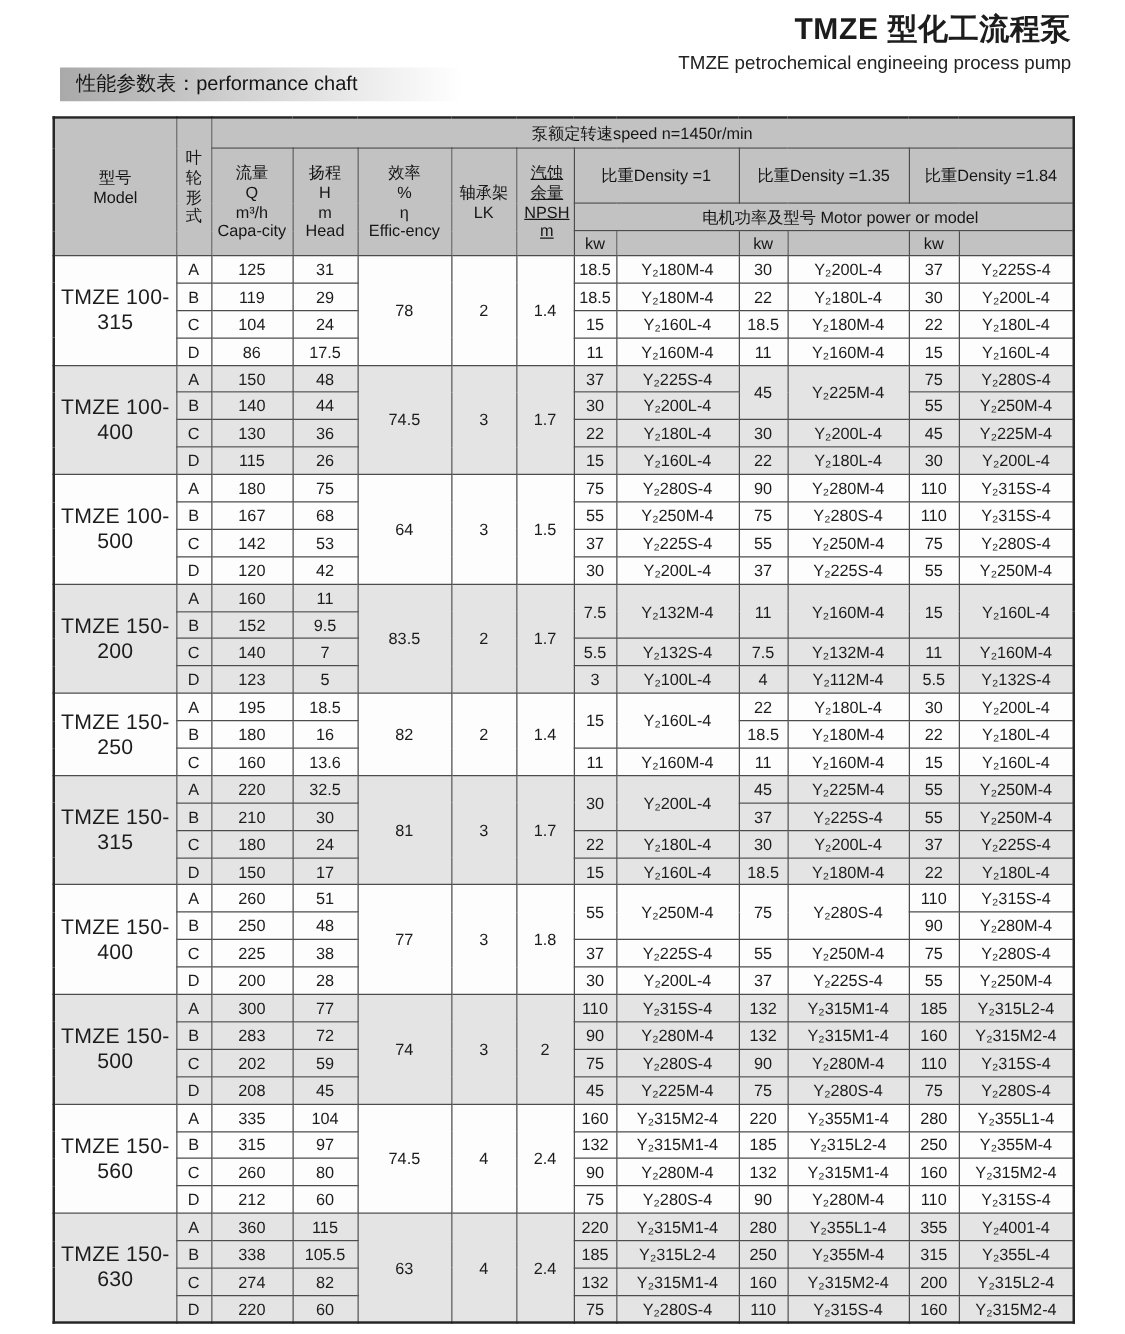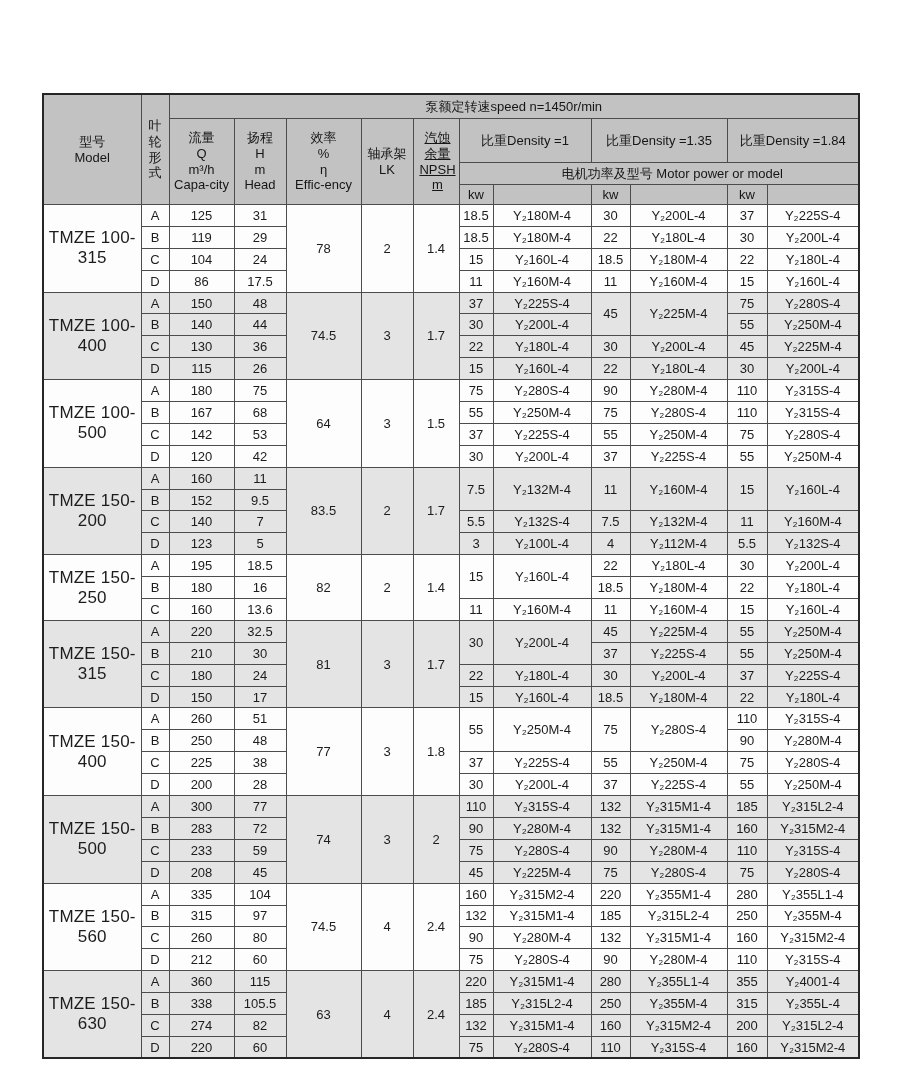--- a/index.html
+++ b/index.html
@@ -38,21 +38,28 @@
   .perf tbody tr { height:21.9px; }
   .perf tbody td { font-size:13px; background:#fdfdfd; }
   .perf tbody tr.shaded td { background:var(--shaded-row-bg,#e4e4e4); }
   .perf td.model { font-size:17px; letter-spacing:0.2px; }
 </style>
 </head>
 <body>
 
 <div class="page">
 
+  <div class="titles">
+    <div class="title-cn">TMZE 型化工流程泵</div>
+    <div class="title-en">TMZE petrochemical engineeing process pump</div>
+  </div>
 
+  <div class="section-bar">
+    <span>性能参数表：performance chaft</span>
+  </div>
 
   <table class="perf">
     <colgroup>
       <col style="width:98px">
         <col style="width:28px">
         <col style="width:65px">
         <col style="width:52px">
       <col style="width:75px">
         <col style="width:52px">
         <col style="width:46px">
@@ -439,21 +446,21 @@
           <td>72</td>
           <td>90</td>
           <td>Y₂280M-4</td>
           <td>132</td>
           <td>Y₂315M1-4</td>
           <td>160</td>
           <td>Y₂315M2-4</td>
         </tr>
         <tr class="shaded">
           <td>C</td>
-          <td>233</td>
+          <td>202</td>
           <td>59</td>
           <td>75</td>
           <td>Y₂280S-4</td>
           <td>90</td>
           <td>Y₂280M-4</td>
           <td>110</td>
           <td>Y₂315S-4</td>
         </tr>
         <tr class="shaded">
           <td>D</td>

